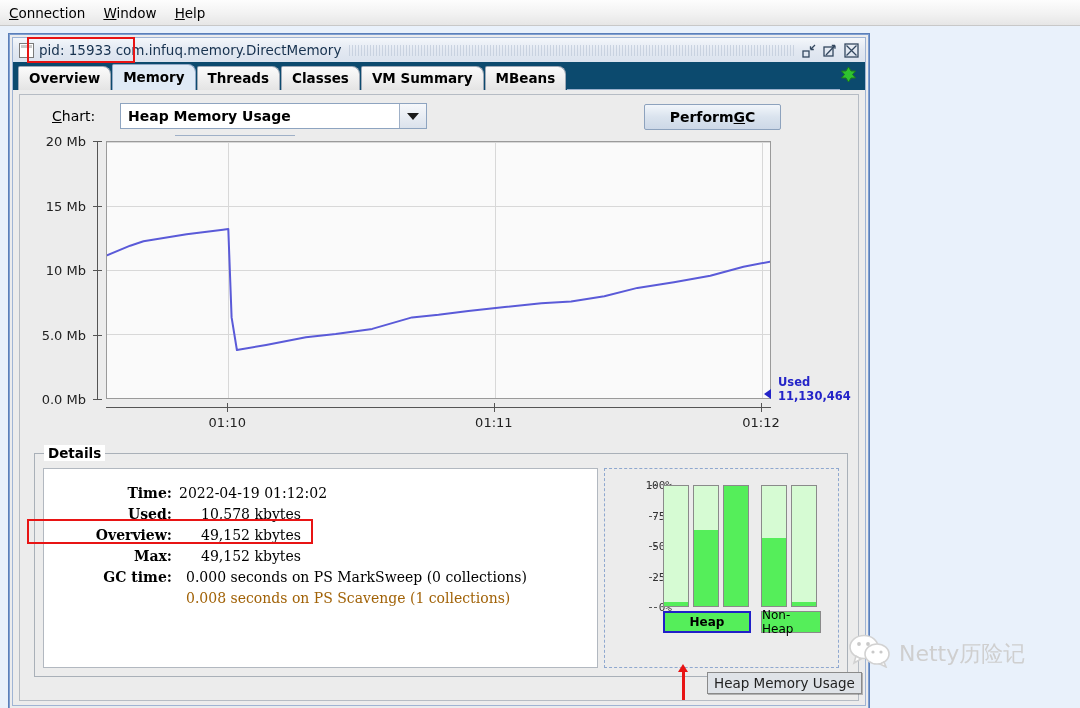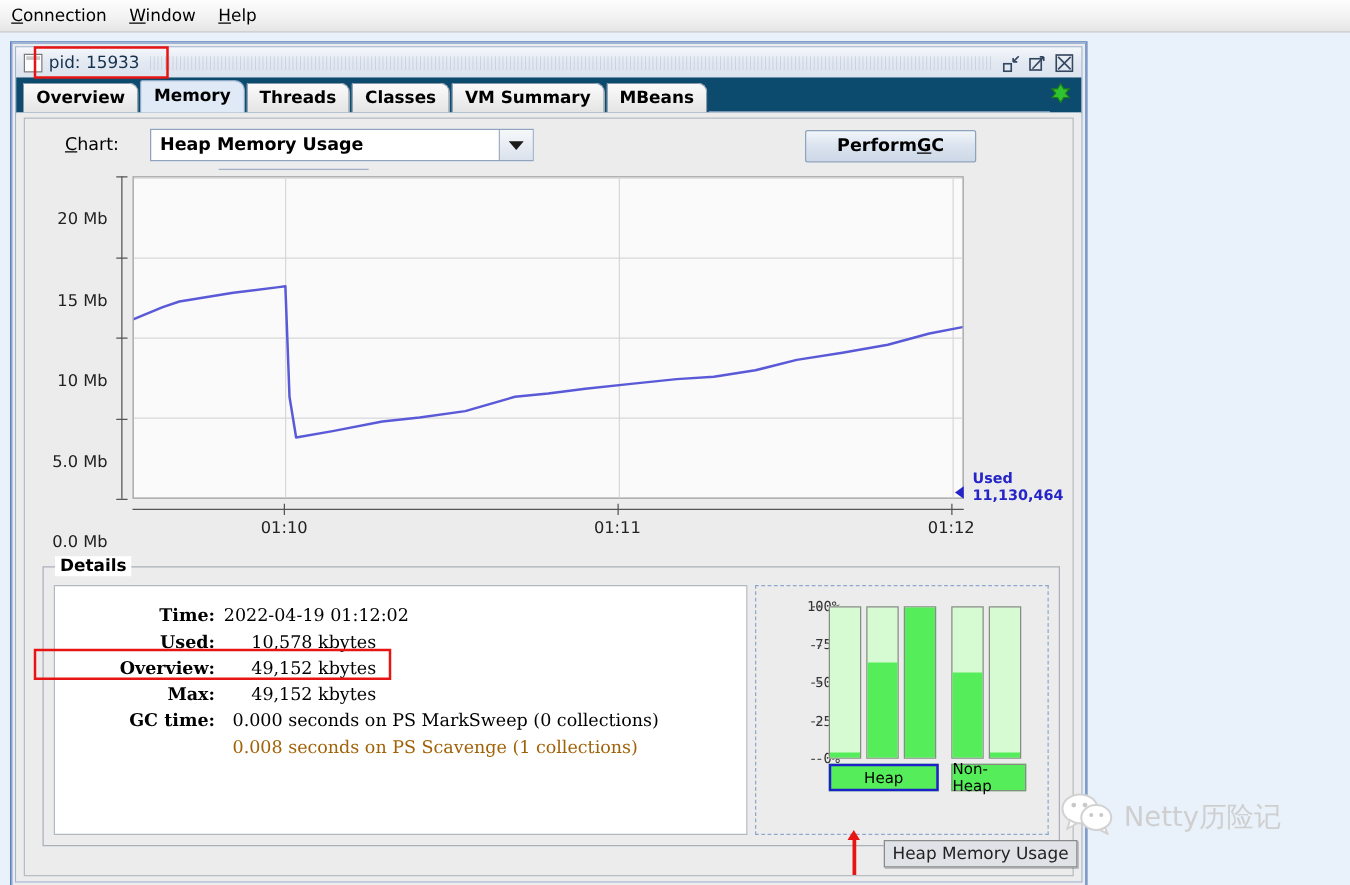--- a/index.html
+++ b/index.html
@@ -127,21 +127,21 @@
     box-sizing: border-box; cursor: default;
   }
   .btn-gc .mn { text-decoration: underline; }
   .grabber {
     position: absolute; left: 155px; top: 34px; width: 120px; height: 3px;
     border-top: 1px solid #9fb0c7;
   }
 
   
   .chartbox { position: absolute; left: 0; top: 40px; right: 0; height: 305px; }
-  .ylabels { position: absolute; left: 0; top: 0; width: 72px; height: 270px; margin-top: 35px; }
+  .ylabels { position: absolute; left: 0; top: 0; width: 72px; height: 270px; }
   .ylab {
     position: absolute; right: 6px; font-size: 13px; color: #222;
     transform: translateY(-50%); white-space: nowrap;
   }
   .yaxis {
     position: absolute; left: 77px; top: 6px; width: 1px; height: 258px;
     background: #555;
   }
   .ytick { position: absolute; left: 73px; width: 9px; height: 1px; background: #555; }
   .plot {
@@ -259,20 +259,21 @@
       <span class="mn">H</span><span>elp</span>
     </div>
   </div>
 
   <div class="frame">
    <div class="frame-inner">
 
     <div class="titlebar">
       <div class="tb-icon"></div>
       <span class="tb-title tb-pid">pid: 15933</span>
+      <span class="tb-title" style="margin-left:4px">com.infuq.memory.DirectMemory</span>
       <div class="tb-stipple"></div>
       <div class="tb-btns">
         <div class="tb-btn">
           <svg width="15" height="15" viewBox="0 0 15 15">
             <rect x="1" y="8" width="6" height="6" fill="none" stroke="#33475f" stroke-width="1.3"></rect>
             <path d="M13 2 L8.5 6.5 M8.5 6.5 L8.5 3.3 M8.5 6.5 L11.8 6.5" stroke="#33475f" stroke-width="1.3" fill="none"></path>
           </svg>
         </div>
         <div class="tb-btn">
           <svg width="15" height="15" viewBox="0 0 15 15">
@@ -432,21 +433,21 @@
                     <div class="bar" style="left: 60px; background: rgb(214, 251, 211);">
                       <div class="bar-fill" style="height: 100%; background: rgb(85, 238, 90);"></div>
                     </div>
                     <div class="bar" style="left: 98px; background: rgb(214, 251, 211);">
                       <div class="bar-fill" style="height: 57%; background: rgb(85, 238, 90);"></div>
                     </div>
                     <div class="bar" style="left: 128px; background: rgb(214, 251, 211);">
                       <div class="bar-fill" style="height: 3%; background: rgb(85, 238, 90);"></div>
                     </div>
                   </div>
-              <div class="barlabel sel" style="left:58px; top:142px; width:88px;">
+              <div class="barlabel sel" style="left:58px; top:142px; width:88px;font-weight:bold;">
                 <span>Heap</span>
               </div>
               <div class="barlabel" style="left:156px; top:142px; width:60px;">
                 <span>Non-Heap</span>
               </div>
             </div>
 
           </div>
         </div>
 

